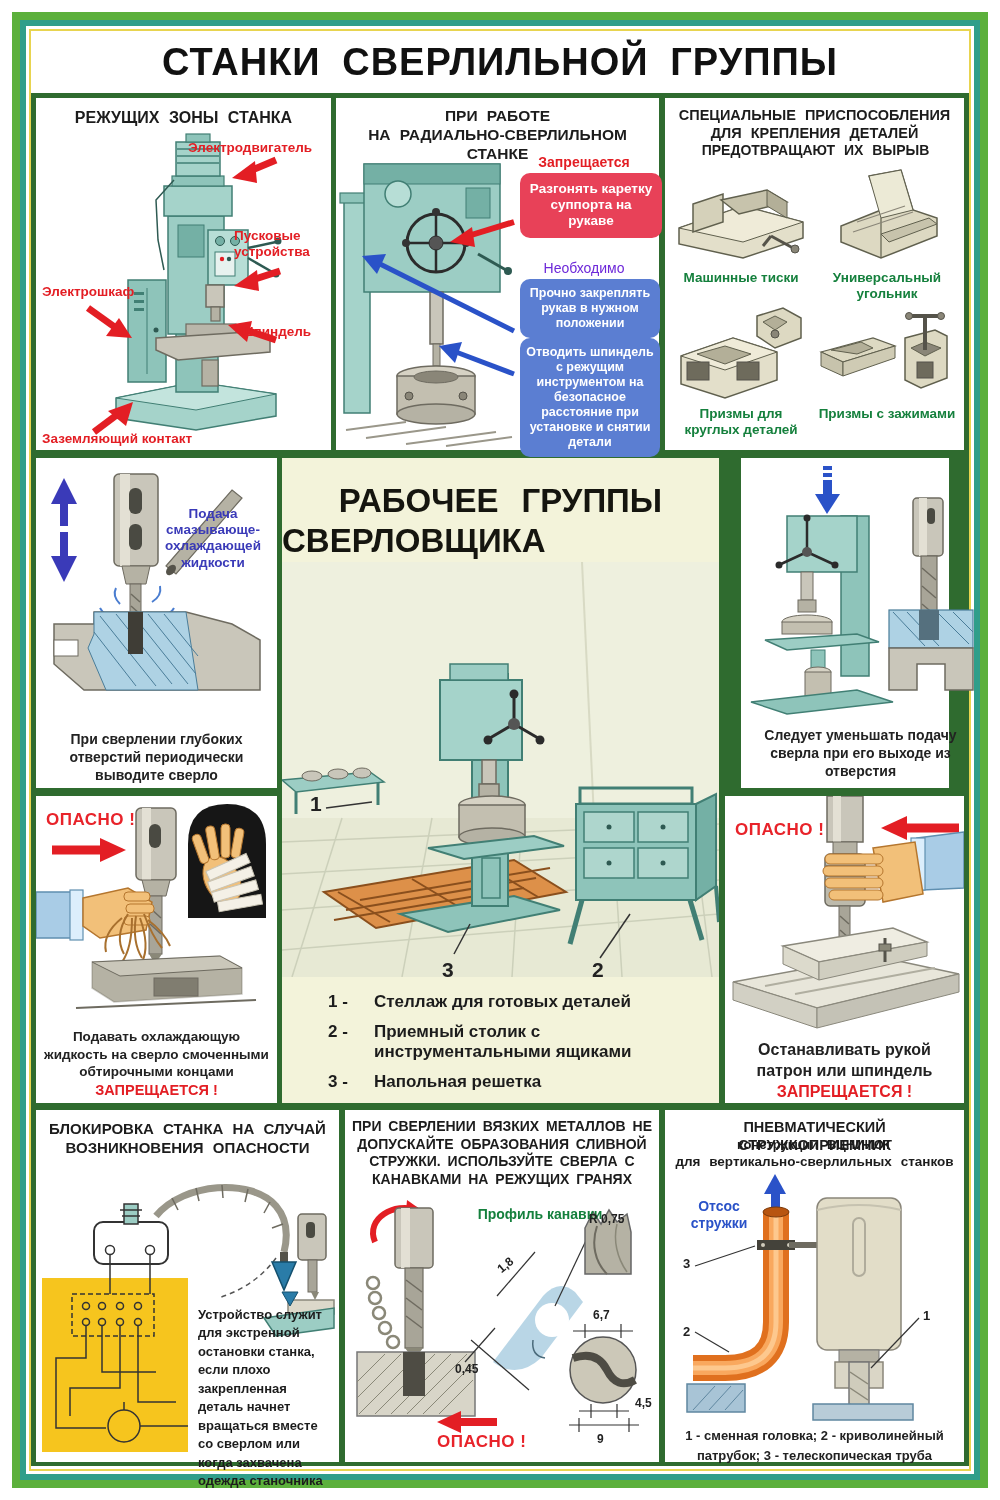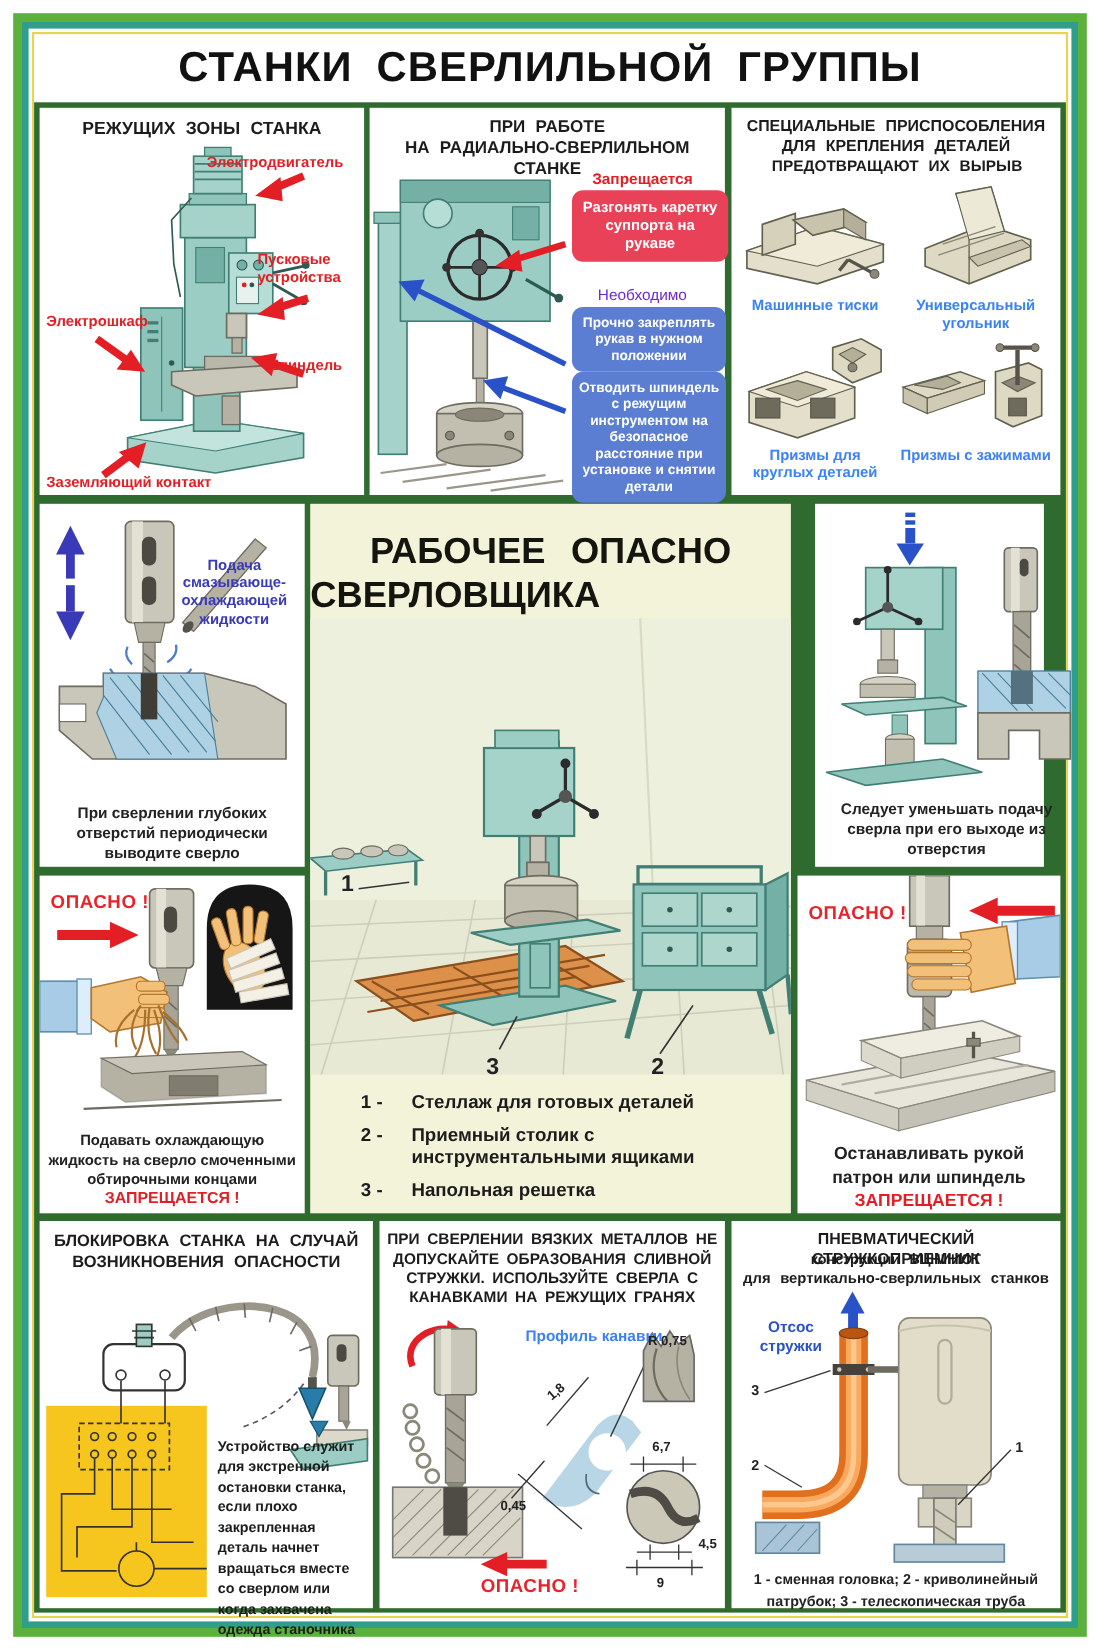--- a/index.html
+++ b/index.html
@@ -10,21 +10,21 @@
   .L2{position:absolute;inset:20px;background:#2f9e8a;}
   .L3{position:absolute;inset:26px;background:#ffffff;}
   .L4{position:absolute;inset:29px;background:#e8d44f;}
   .inner{position:absolute;inset:31px;background:#ffffff;}
   .main-title{position:absolute;left:0;top:10px;width:100%;text-align:center;font-size:38px;font-weight:bold;color:#111;letter-spacing:1px;word-spacing:10px;}
   .board{position:absolute;left:0;top:62px;right:0;bottom:3px;background:#2f6b2f;}
   .panel{position:absolute;background:#fff;}
   .cream{background:#f3f3da;}
   .ptitle{font-weight:bold;color:#1c1c1c;text-align:center;word-spacing:5px;font-size:16px;line-height:1.25;}
   .rlbl{font-weight:bold;color:#e31e24;font-size:13.5px;line-height:1.15;}
-  .blbl{font-weight:bold;color:#3b82f6;font-size:13.5px;line-height:1.2;text-align:center;}
+  .blbl{font-weight:bold;color:#15803d;font-size:13.5px;line-height:1.2;text-align:center;}
   .cap{font-weight:bold;color:#222;text-align:center;line-height:1.3;}
   .rbox{background:#e84158;color:#fff;font-weight:bold;text-align:center;border-radius:10px;padding:8px 6px;font-size:13.5px;line-height:1.2;}
   .bbox{background:#5b7ed2;color:#fff;font-weight:bold;text-align:center;border-radius:10px;padding:7px 5px;font-size:12.5px;line-height:1.2;}
   .redword{color:#e31e24;}
   .danger{font-weight:bold;color:#e8232a;font-size:17px;letter-spacing:.5px;}
   .marker{font-weight:bold;color:#222;font-size:21px;}
   .dim{font-weight:bold;color:#222;font-size:12px;}
   .listrow{position:absolute;font-weight:bold;color:#1c1c1c;font-size:17px;line-height:1.2;}
   .listnum{position:absolute;left:0;top:0;}
   .listtext{display:block;padding-left:46px;}
@@ -247,21 +247,21 @@
           </g>
           <rect x="92" y="148" width="15" height="42" fill="#3f3d36"></rect>
           <rect x="18" y="176" width="24" height="16" fill="#fff" stroke="#6e6b60"></rect>
         </g>
       </svg>
       <div class="blbl abs" style="left:118px;top:48px;width:118px;color:#3a3ab8">Подача смазывающе-охлаждающей жидкости</div>
       <div class="cap abs" style="left:12px;top:272px;width:217px;font-size:14px">При сверлении глубоких отверстий периодически выводите сверло</div>
     </div>
 
     <div class="panel cream" style="left:251px;top:427px;width:437px;height:645px">
-      <div class="abs" style="left:0;top:24px;width:100%;text-align:center;font-weight:bold;font-size:33px;color:#15150f;word-spacing:14px">РАБОЧЕЕ ОПАСНО</div>
+      <div class="abs" style="left:0;top:24px;width:100%;text-align:center;font-weight:bold;font-size:33px;color:#15150f;word-spacing:14px">РАБОЧЕЕ ГРУППЫ</div>
       <div class="abs" style="left:0;top:64px;width:100%;text-align:left;font-weight:bold;font-size:33px;color:#15150f">СВЕРЛОВЩИКА</div>
       <svg class="abs" style="left:0;top:104px" width="437" height="415" viewBox="0 0 437 415">
         <rect x="0" y="0" width="437" height="258" fill="#eef0de"></rect>
         <line x1="300" y1="0" x2="312" y2="256" stroke="#d8dac4" stroke-width="2"></line>
         <rect x="0" y="256" width="437" height="159" fill="#e7e9d4"></rect>
         <g stroke="#ccd0ba" stroke-width="1.5">
           <line x1="0" y1="280" x2="437" y2="262"></line>
             <line x1="0" y1="312" x2="437" y2="288"></line>
             <line x1="0" y1="348" x2="437" y2="318"></line>
             <line x1="0" y1="388" x2="437" y2="352"></line>

